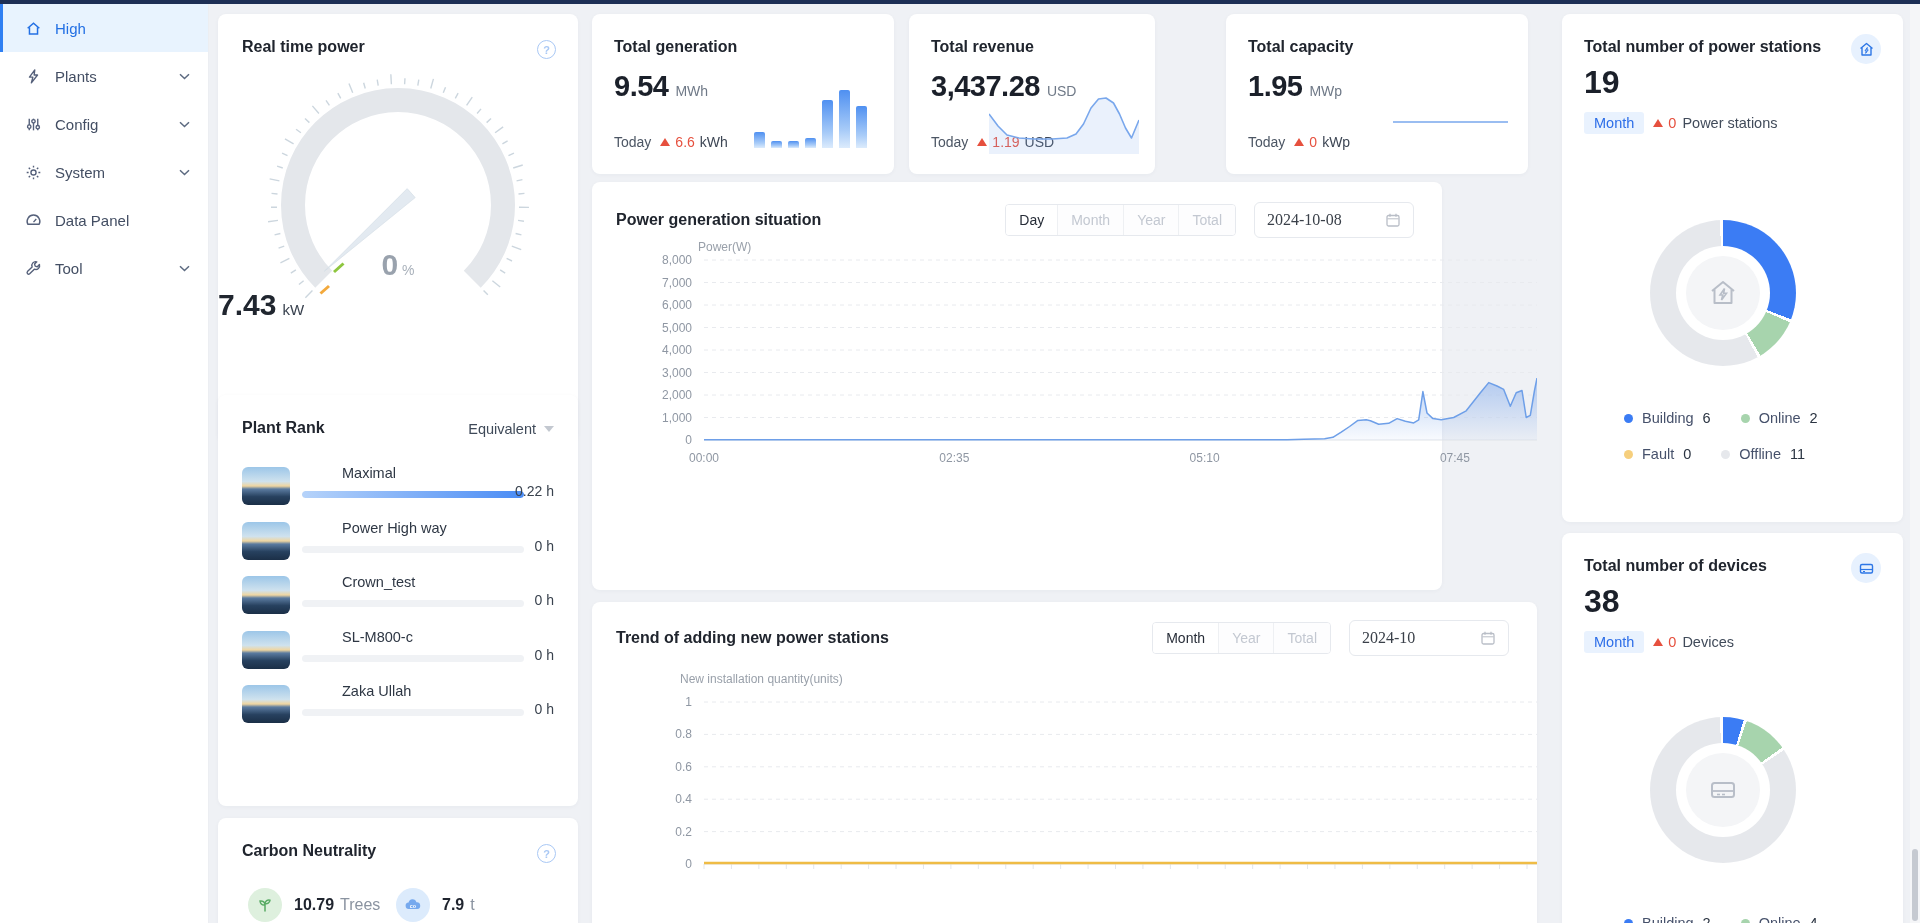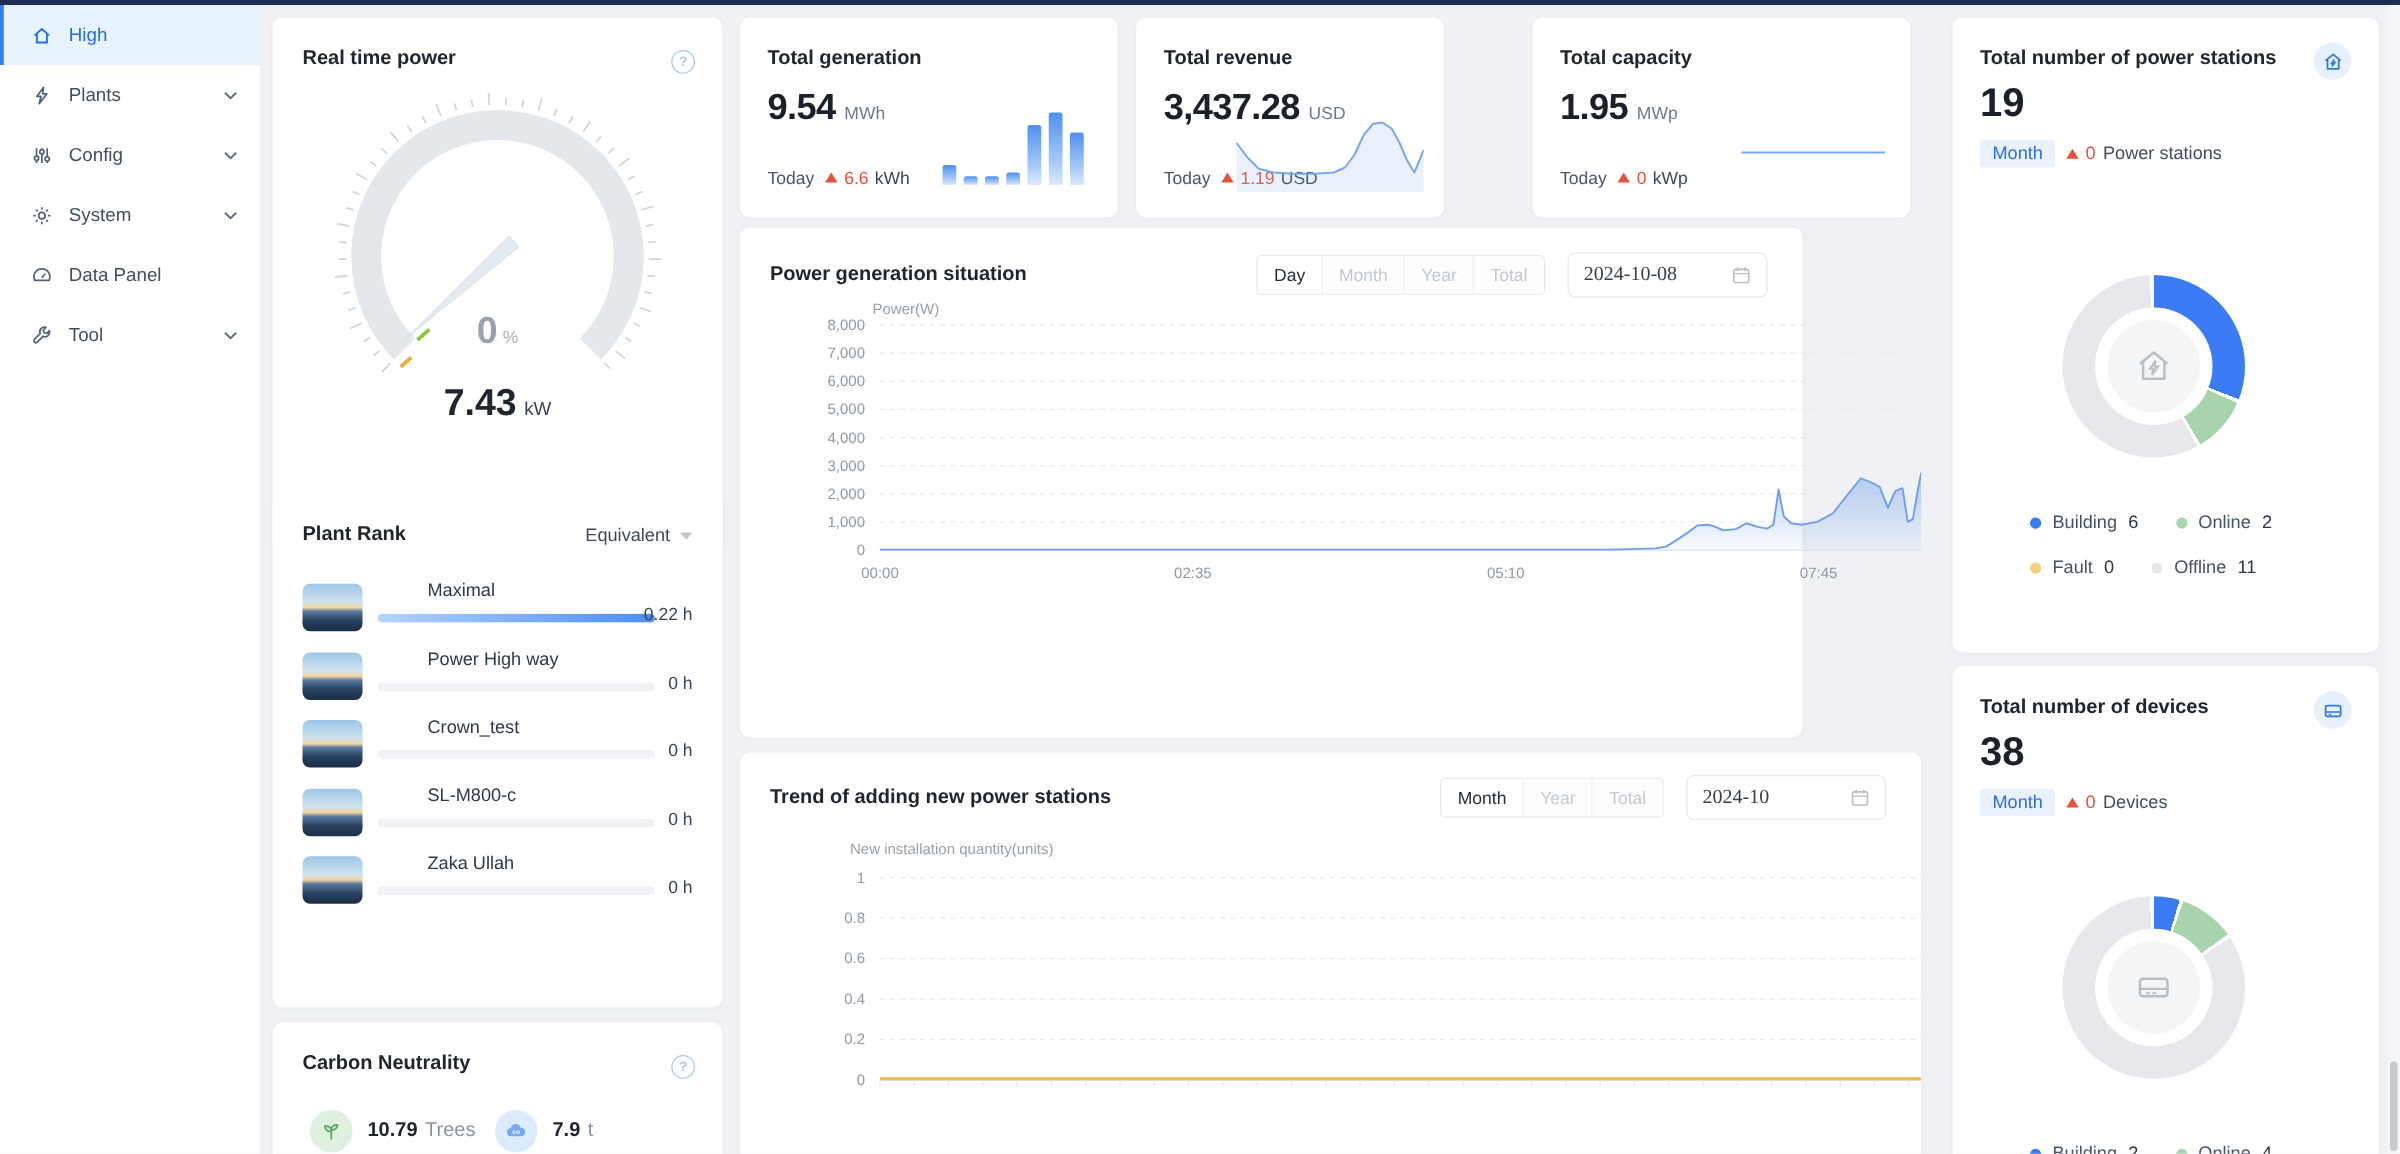--- a/index.html
+++ b/index.html
@@ -30,21 +30,21 @@
   .tri-up{width:0;height:0;border-left:5px solid transparent;border-right:5px solid transparent;border-bottom:8px solid #e6503e;margin:0 5px 0 9px;}
   .red{color:#e6503e;}
   .today-unit{margin-left:5px;color:#3d4654;}
   .minibars{position:absolute;right:22px;bottom:26px;width:118px;height:62px;display:flex;align-items:flex-end;gap:6px;}
   .minibars div{width:11px;border-radius:2px 2px 0 0;background:linear-gradient(180deg,#4f90f1 0%,#a9ccf8 70%,#dcebfc 100%);}
   
   .gauge-wrap{position:absolute;left:30px;top:46px;width:300px;height:280px;}
   .gauge-percent{position:absolute;left:0;right:0;top:234px;text-align:center;color:#99a2ad;}
   .gauge-percent .big{font-size:30px;font-weight:700;}
   .gauge-percent .sm{font-size:14px;margin-left:4px;color:#a8b0ba;}
-  .gauge-power{position:absolute;left:0;right:0;top:292px;text-align:center;}
+  .gauge-power{position:absolute;left:0;right:0;top:274px;}
   .gauge-power .big{font-size:30px;font-weight:700;color:#20262f;}
   .gauge-power .sm{font-size:15px;margin-left:6px;color:#39424f;}
   
   .hdr{position:absolute;top:20px;left:24px;right:28px;display:flex;align-items:center;}
   .hdr .title{font-size:16px;font-weight:700;color:#20252e;}
   .hdr .sp{flex:1;}
   .tabs{display:flex;border:1px solid #e6e9ee;border-radius:4px;overflow:hidden;background:#fff;}
   .tab{padding:7px 13px;font-size:14px;color:#c3c8d1;cursor:pointer;border-left:1px solid #eef0f3;background:#fdfdfe;}
   .tab:first-child{border-left:none;}
   .tab.active{color:#272d38;background:#fff;font-weight:500;}

